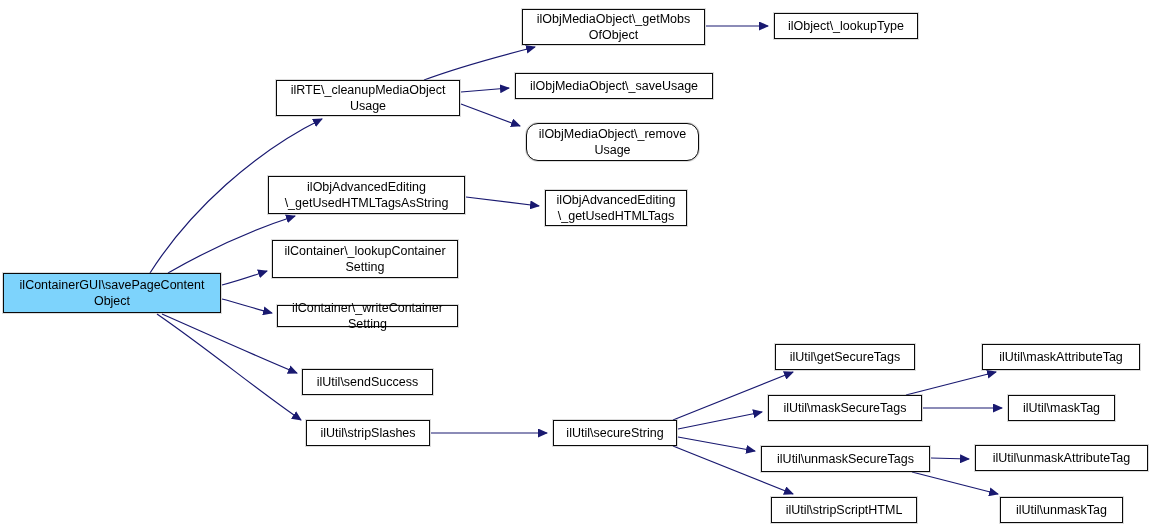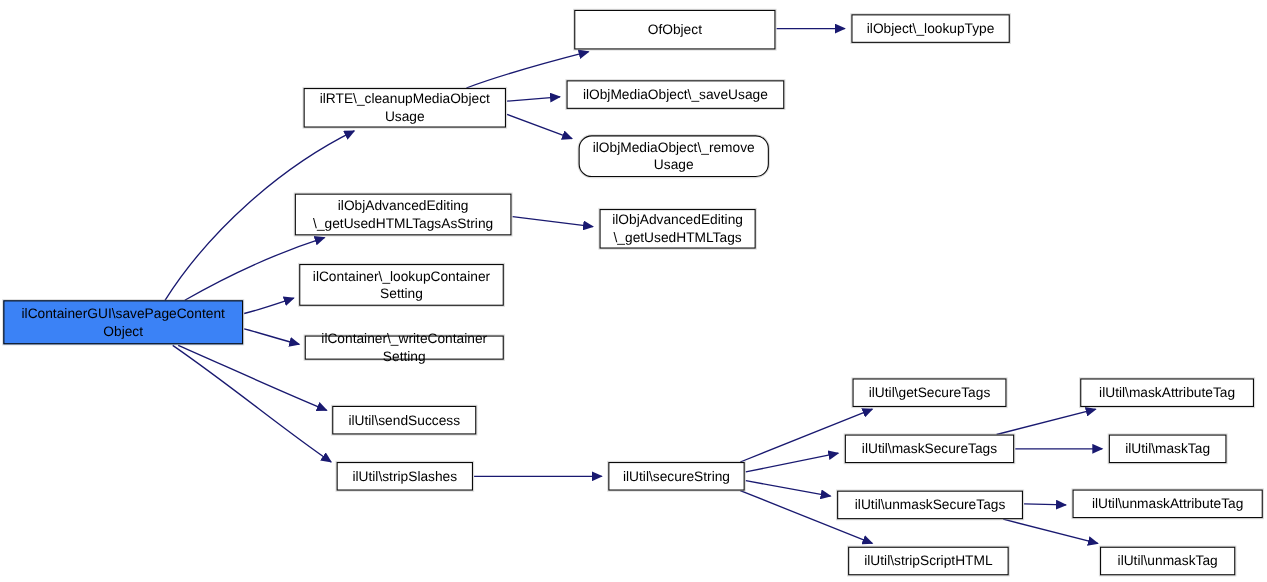--- a/index.html
+++ b/index.html
@@ -33,21 +33,21 @@
     display: flex;
     flex-direction: column;
     align-items: center;
     justify-content: center;
     text-align: center;
     white-space: nowrap;
     cursor: pointer;
     box-shadow: 0 0 0 1px rgba(130,130,130,0.28);
   }
   .node.highlighted {
-    background: #3b82f6;
+    background: #7dd3fc;
     cursor: default;
   }
   .node .line {
     display: block;
   }
 </style>
 </head>
 <body>
 
 <div id="canvas">
@@ -83,20 +83,21 @@
   <div id="node-layer">
       <div class="node highlighted" style="left: 3px; top: 273px; width: 218px; height: 40px;">
         <span class="line">ilContainerGUI\savePageContent</span>
         <span class="line">Object</span>
       </div>
       <div class="node" style="left: 276px; top: 80px; width: 184px; height: 36px;">
         <span class="line">ilRTE\_cleanupMediaObject</span>
         <span class="line">Usage</span>
       </div>
       <div class="node" style="left: 522px; top: 9px; width: 183px; height: 36px;">
+        <span class="line">ilObjMediaObject\_getMobs</span>
         <span class="line">OfObject</span>
       </div>
       <div class="node" style="left: 774px; top: 13px; width: 144px; height: 26px;">
         <span class="line">ilObject\_lookupType</span>
       </div>
       <div class="node" style="left: 515px; top: 73px; width: 198px; height: 26px;">
         <span class="line">ilObjMediaObject\_saveUsage</span>
       </div>
       <div class="node" style="left: 526px; top: 123px; width: 173px; height: 38px; border-radius: 12px;">
         <span class="line">ilObjMediaObject\_remove</span>

